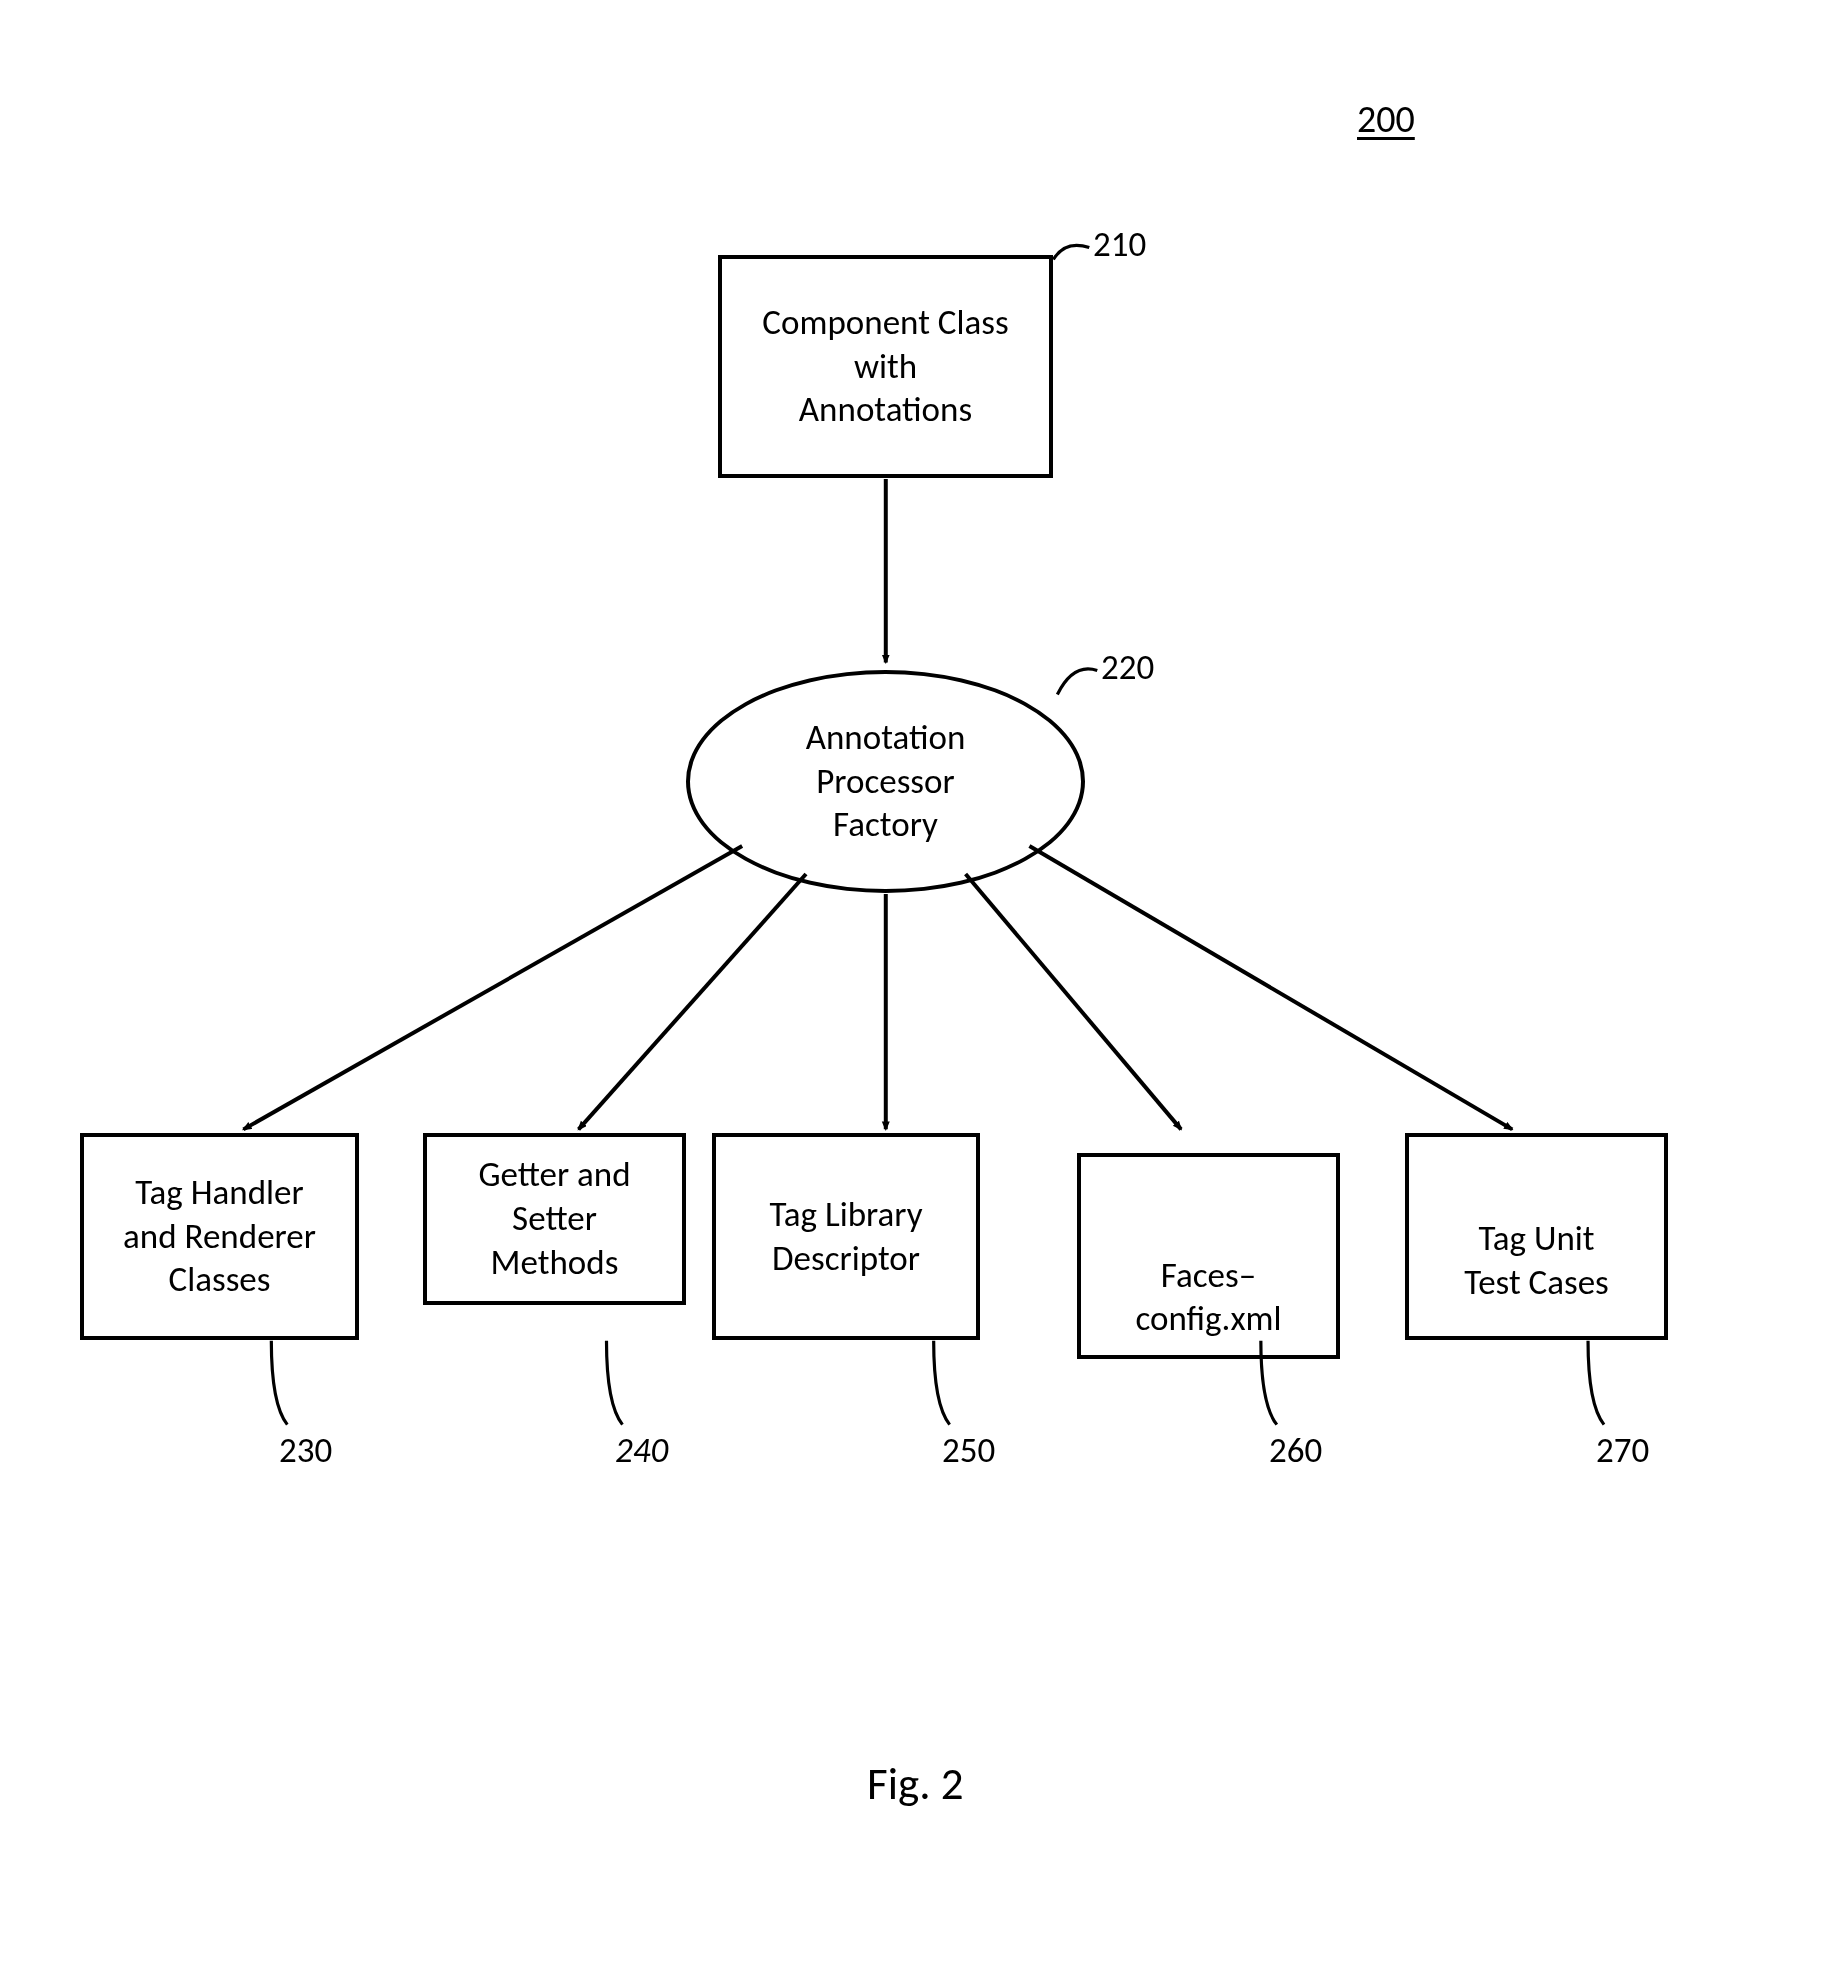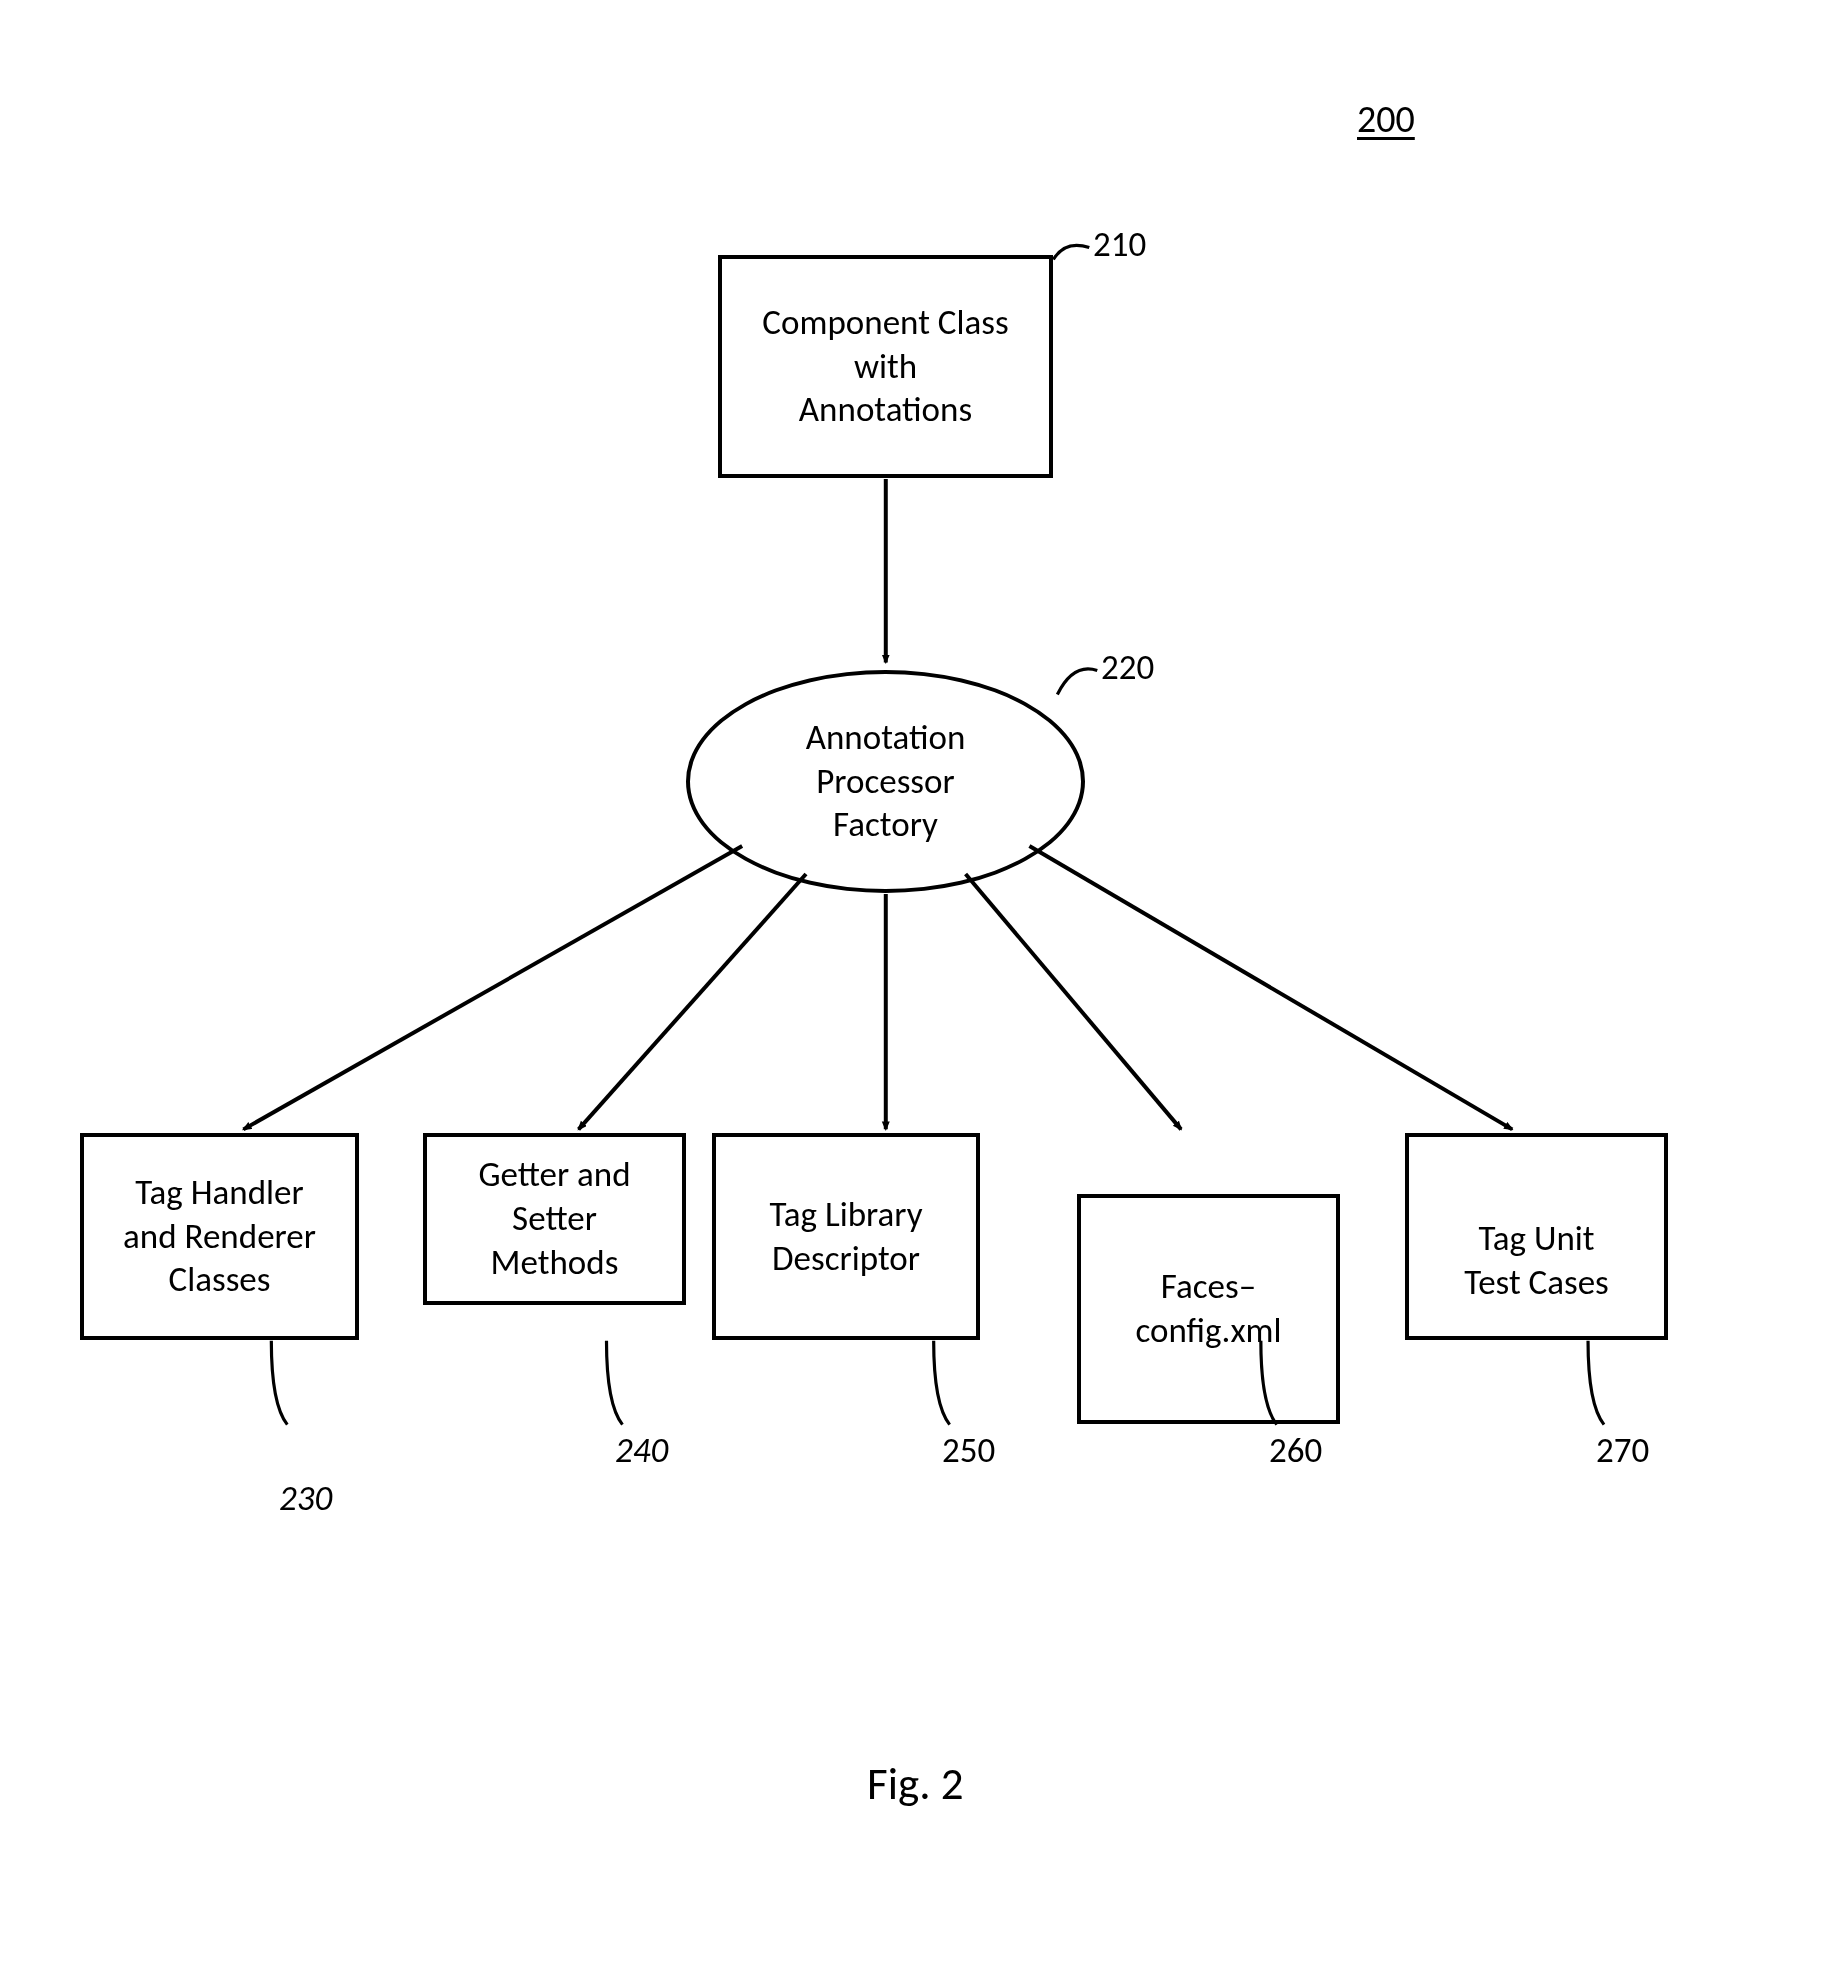--- a/index.html
+++ b/index.html
@@ -83,36 +83,36 @@
 Processor
 Factory</span>
   </div>
   <div class="ref-label" style="left:1101px; top:646px;">220</div>
 
   <div class="box" style="left:80px; top:1133px; width:279px; height:207px;">
     <span style="white-space:pre-line;">Tag Handler
 and Renderer
 Classes</span>
   </div>
-  <div class="ref-label" style="left:279px; top:1477px;font-style:italic;">230</div>
+  <div class="ref-label" style="left:279px; top:1429px;">230</div>
 
   <div class="box" style="left:423px; top:1133px; width:263px; height:172px;">
     <span style="white-space:pre-line;">Getter and
 Setter
 Methods</span>
   </div>
   <div class="ref-label" style="left:615px; top:1429px;font-style:italic;">240</div>
 
   <div class="box" style="left:712px; top:1133px; width:268px; height:207px;">
     <span style="white-space:pre-line;">Tag Library
 Descriptor</span>
   </div>
   <div class="ref-label" style="left:942px; top:1429px;">250</div>
 
-  <div class="box" style="left:1077px; top:1194px; width:263px; height:230px;">
+  <div class="box" style="left:1077px; top:1153px; width:263px; height:206px;align-items:flex-end;">
     <span style="white-space:pre-line;">Faces–
 config.xml</span>
   </div>
   <div class="ref-label" style="left:1269px; top:1429px;">260</div>
 
   <div class="box" style="left:1405px; top:1133px; width:263px; height:207px;">
     <span style="white-space:pre-line;margin-top:48px;">Tag Unit
 Test Cases</span>
   </div>
   <div class="ref-label" style="left:1596px; top:1429px;">270</div>

